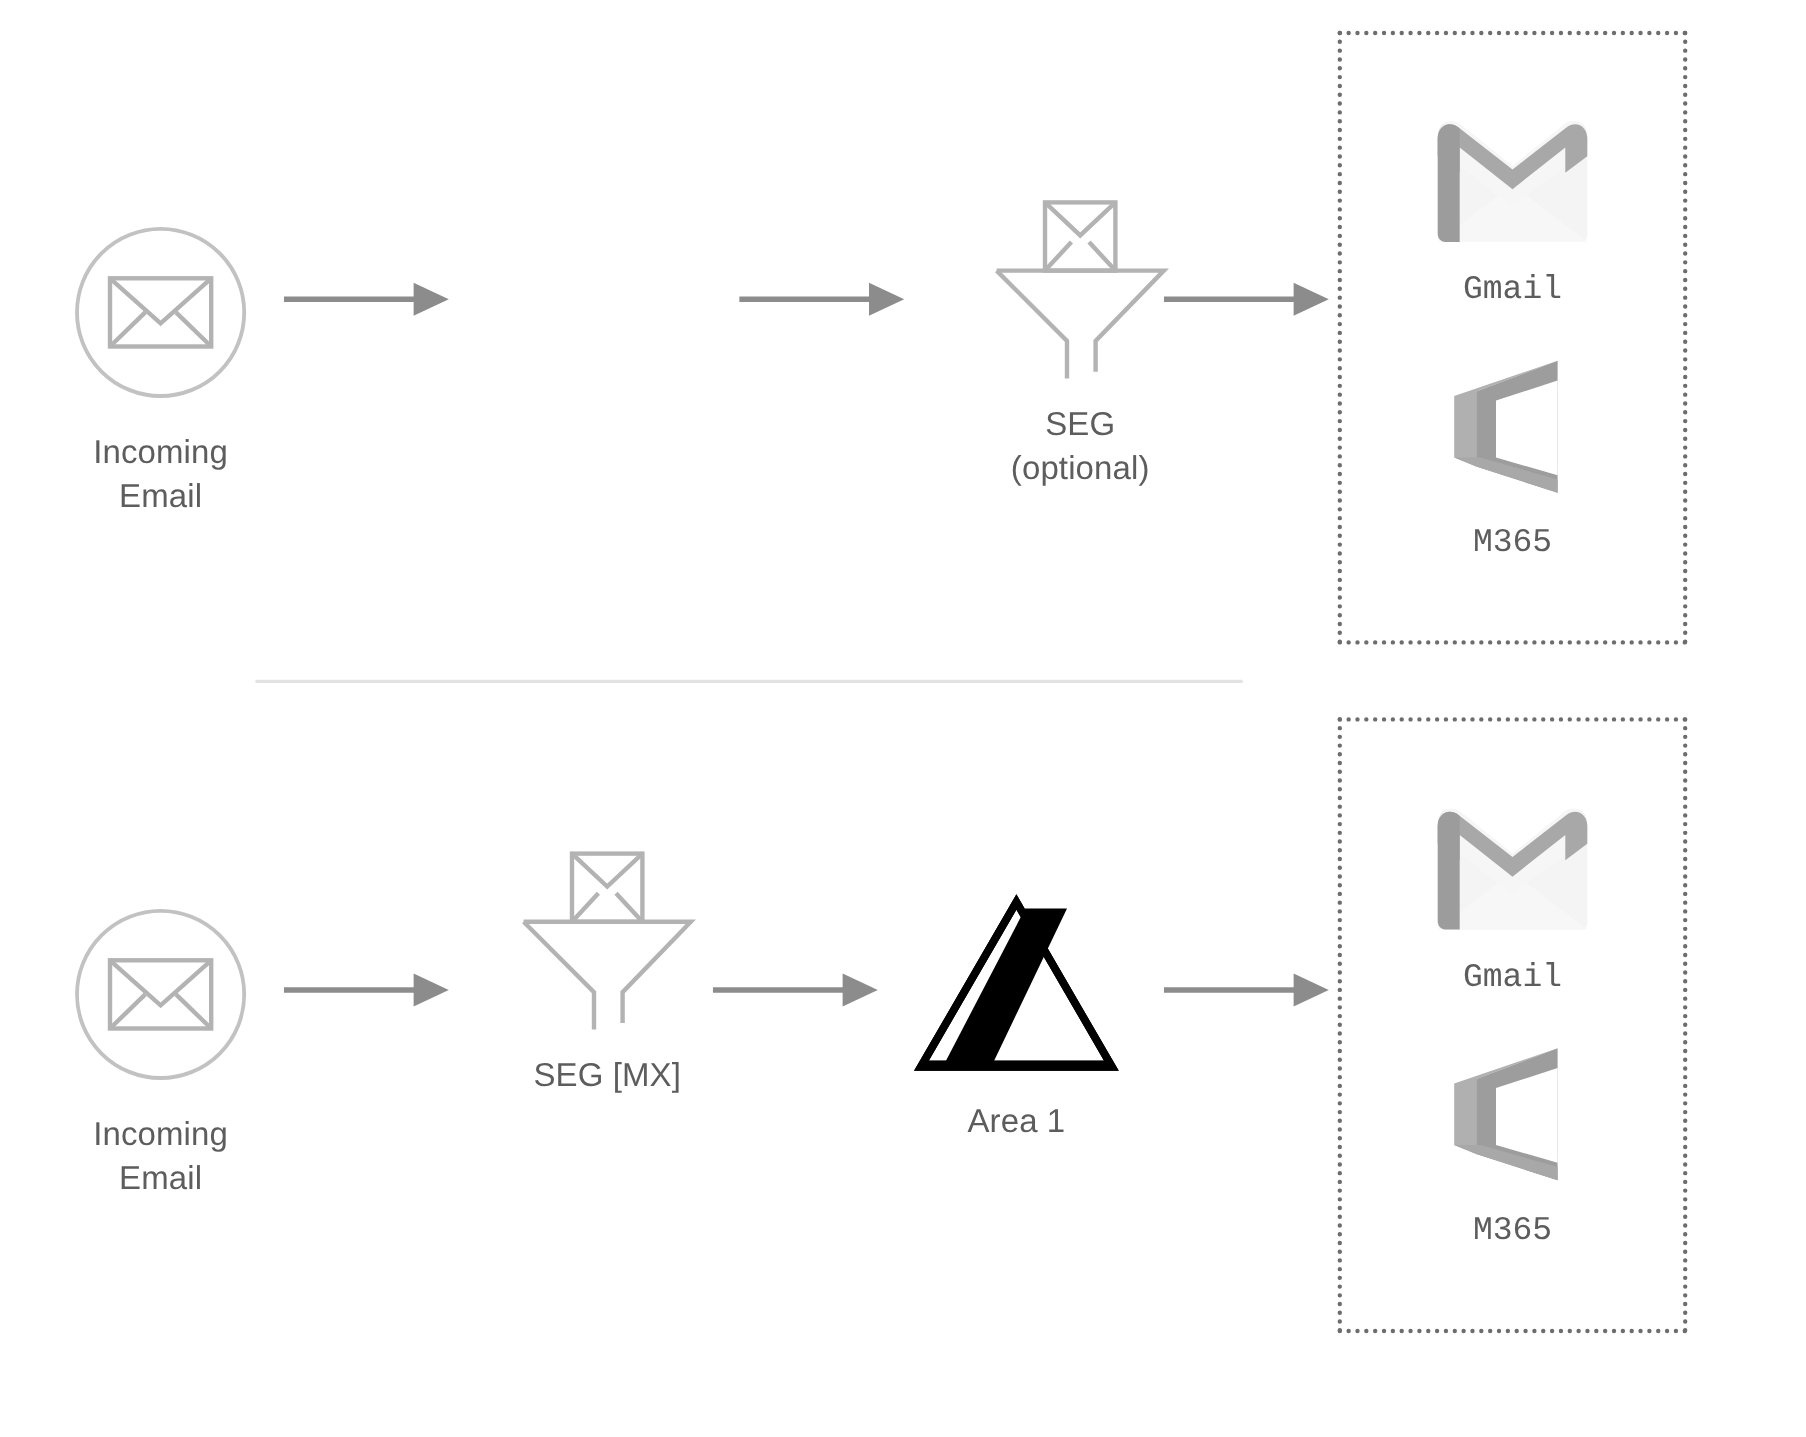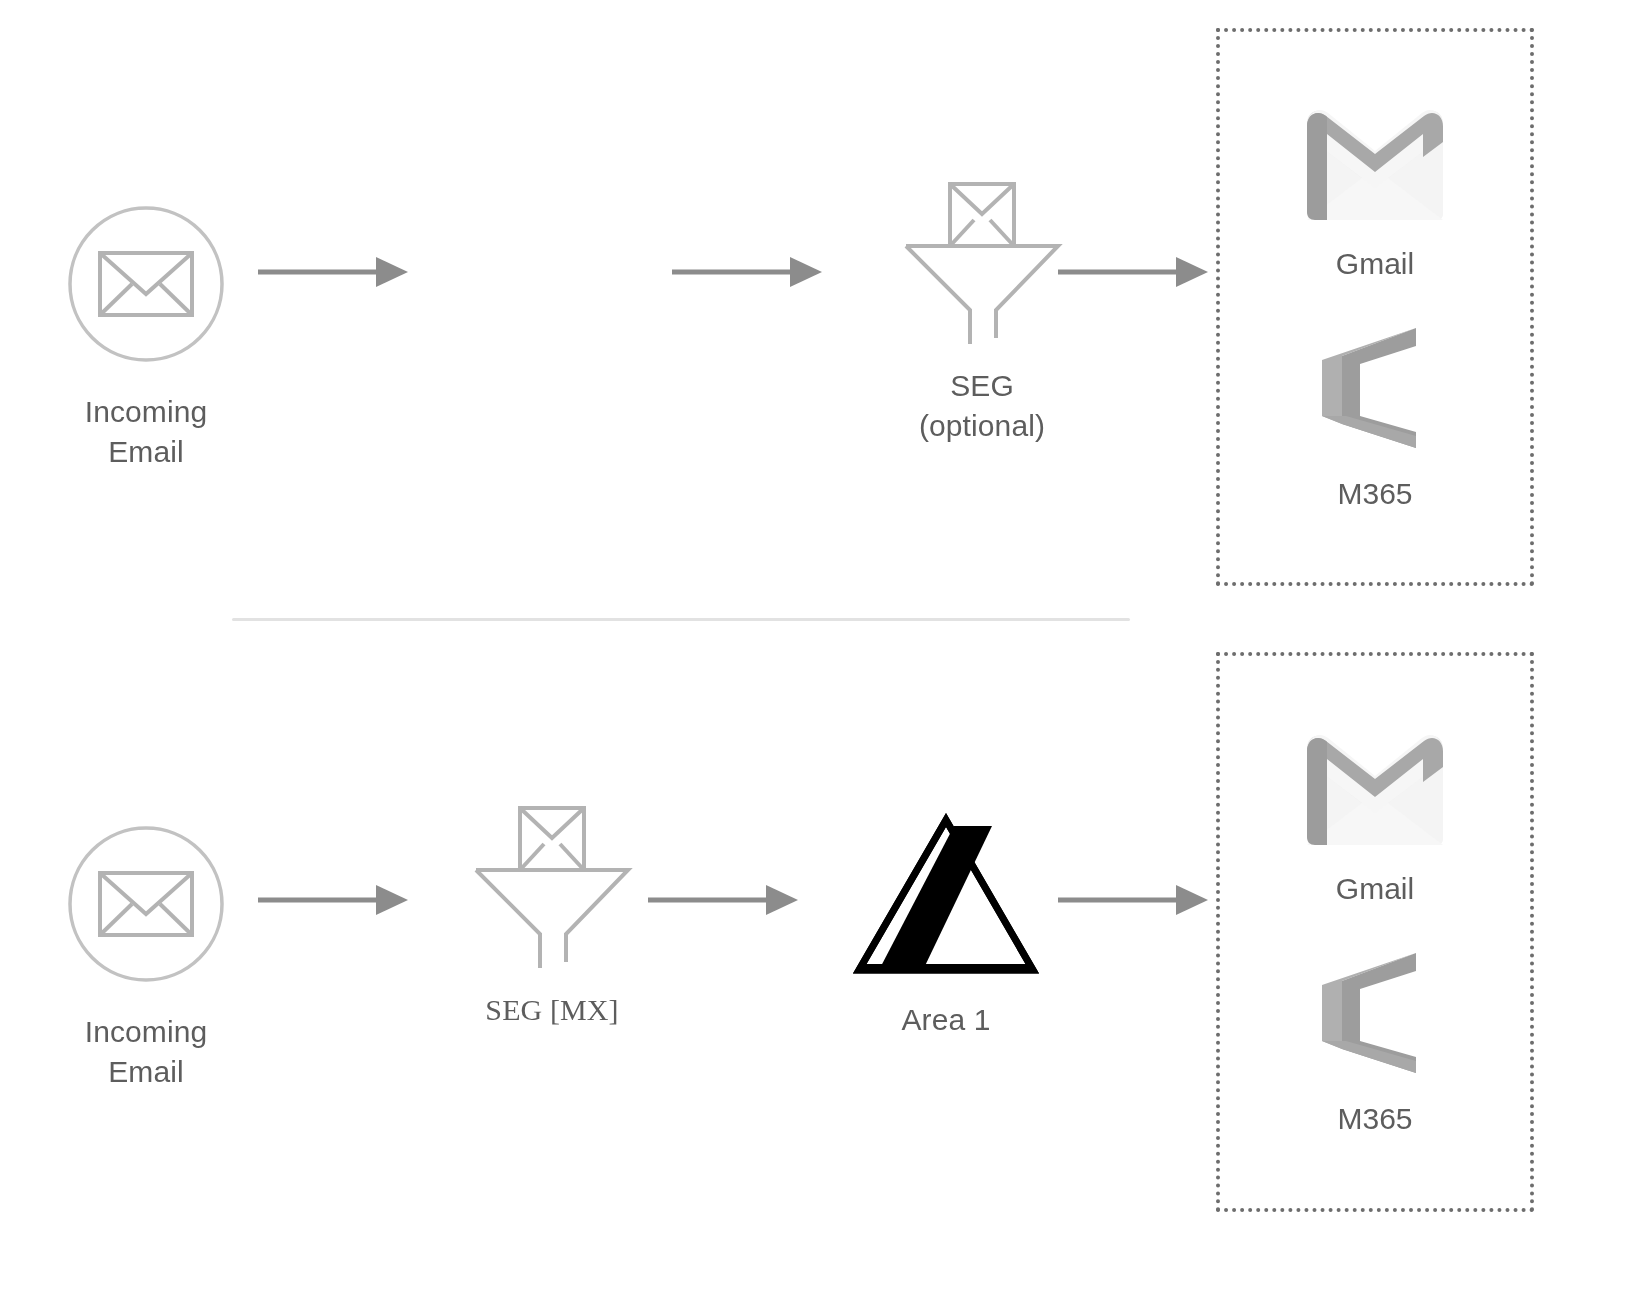--- a/index.html
+++ b/index.html
@@ -70,20 +70,21 @@
     display: flex;
     flex-direction: column;
     align-items: center;
   }
   .dest-label {
     font-size: 30px;
     line-height: 36px;
     color: #5d5d5d;
     margin-top: 22px;
     text-align: center;
+    font-family: Liberation Mono, monospace;
   }
   .dest-gap { height: 42px; }
 </style>
 </head>
 <body>
 
 <div class="canvas">
 
   <div class="node" style="left:46px; top:196px; width:200px;">
     <div class="node-art">
@@ -184,42 +185,42 @@
     <div class="node-label">Incoming Email</div>
   </div>
 
   <div class="arrow" style="left:258px; top:880px;">
     <svg width="152" height="40" viewBox="0 0 152 40" aria-hidden="true">
       <line x1="0" y1="20" x2="122" y2="20" stroke="#8c8c8c" stroke-width="5"></line>
       <polygon points="118,5 150,20 118,35" fill="#8c8c8c"></polygon>
     </svg>
   </div>
 
-  <div class="node" style="left:442px; top:800px; width:220px;font-family:Liberation Serif, serif;">
+  <div class="node" style="left:442px; top:768px; width:220px;">
     <div class="node-art">
       <svg width="180" height="170" viewBox="0 0 180 170" aria-hidden="true">
         <rect x="58" y="8" width="64" height="62" fill="none" stroke="#b3b3b3" stroke-width="4"></rect>
         <path d="M58 8 L90 38 L122 8" fill="none" stroke="#b3b3b3" stroke-width="4"></path>
         <path d="M58 70 L82 44" fill="none" stroke="#b3b3b3" stroke-width="4"></path>
         <path d="M122 70 L98 44" fill="none" stroke="#b3b3b3" stroke-width="4"></path>
         <path d="M14 70 L166 70 L104 134 L104 162" fill="none" stroke="#b3b3b3" stroke-width="4" stroke-linejoin="miter"></path>
         <path d="M14 70 L78 134 L78 168" fill="none" stroke="#b3b3b3" stroke-width="4" stroke-linejoin="miter"></path>
       </svg>
     </div>
     <div class="node-label">SEG [MX]</div>
   </div>
 
   <div class="arrow" style="left:648px; top:880px;">
     <svg width="152" height="40" viewBox="0 0 152 40" aria-hidden="true">
       <line x1="0" y1="20" x2="122" y2="20" stroke="#8c8c8c" stroke-width="5"></line>
       <polygon points="118,5 150,20 118,35" fill="#8c8c8c"></polygon>
     </svg>
   </div>
 
-  <div class="node" style="left:836px; top:812px; width:220px;">
+  <div class="node" style="left:814px; top:812px; width:220px;">
     <div class="node-art">
       <svg width="190" height="168" viewBox="0 0 190 168" aria-hidden="true">
         <polygon points="95,8 182,158 8,158" fill="#ffffff" stroke="#000000" stroke-width="7" stroke-linejoin="miter"></polygon>
         <polygon points="95,14 133,14 64,158 20,158" fill="#000000" transform="translate(8,0)"></polygon>
         <polygon points="95,8 182,158 8,158" fill="none" stroke="#000000" stroke-width="7" stroke-linejoin="miter"></polygon>
         <rect x="8" y="152" width="174" height="7" fill="#000000"></rect>
       </svg>
     </div>
     <div class="node-label">Area 1</div>
   </div>

